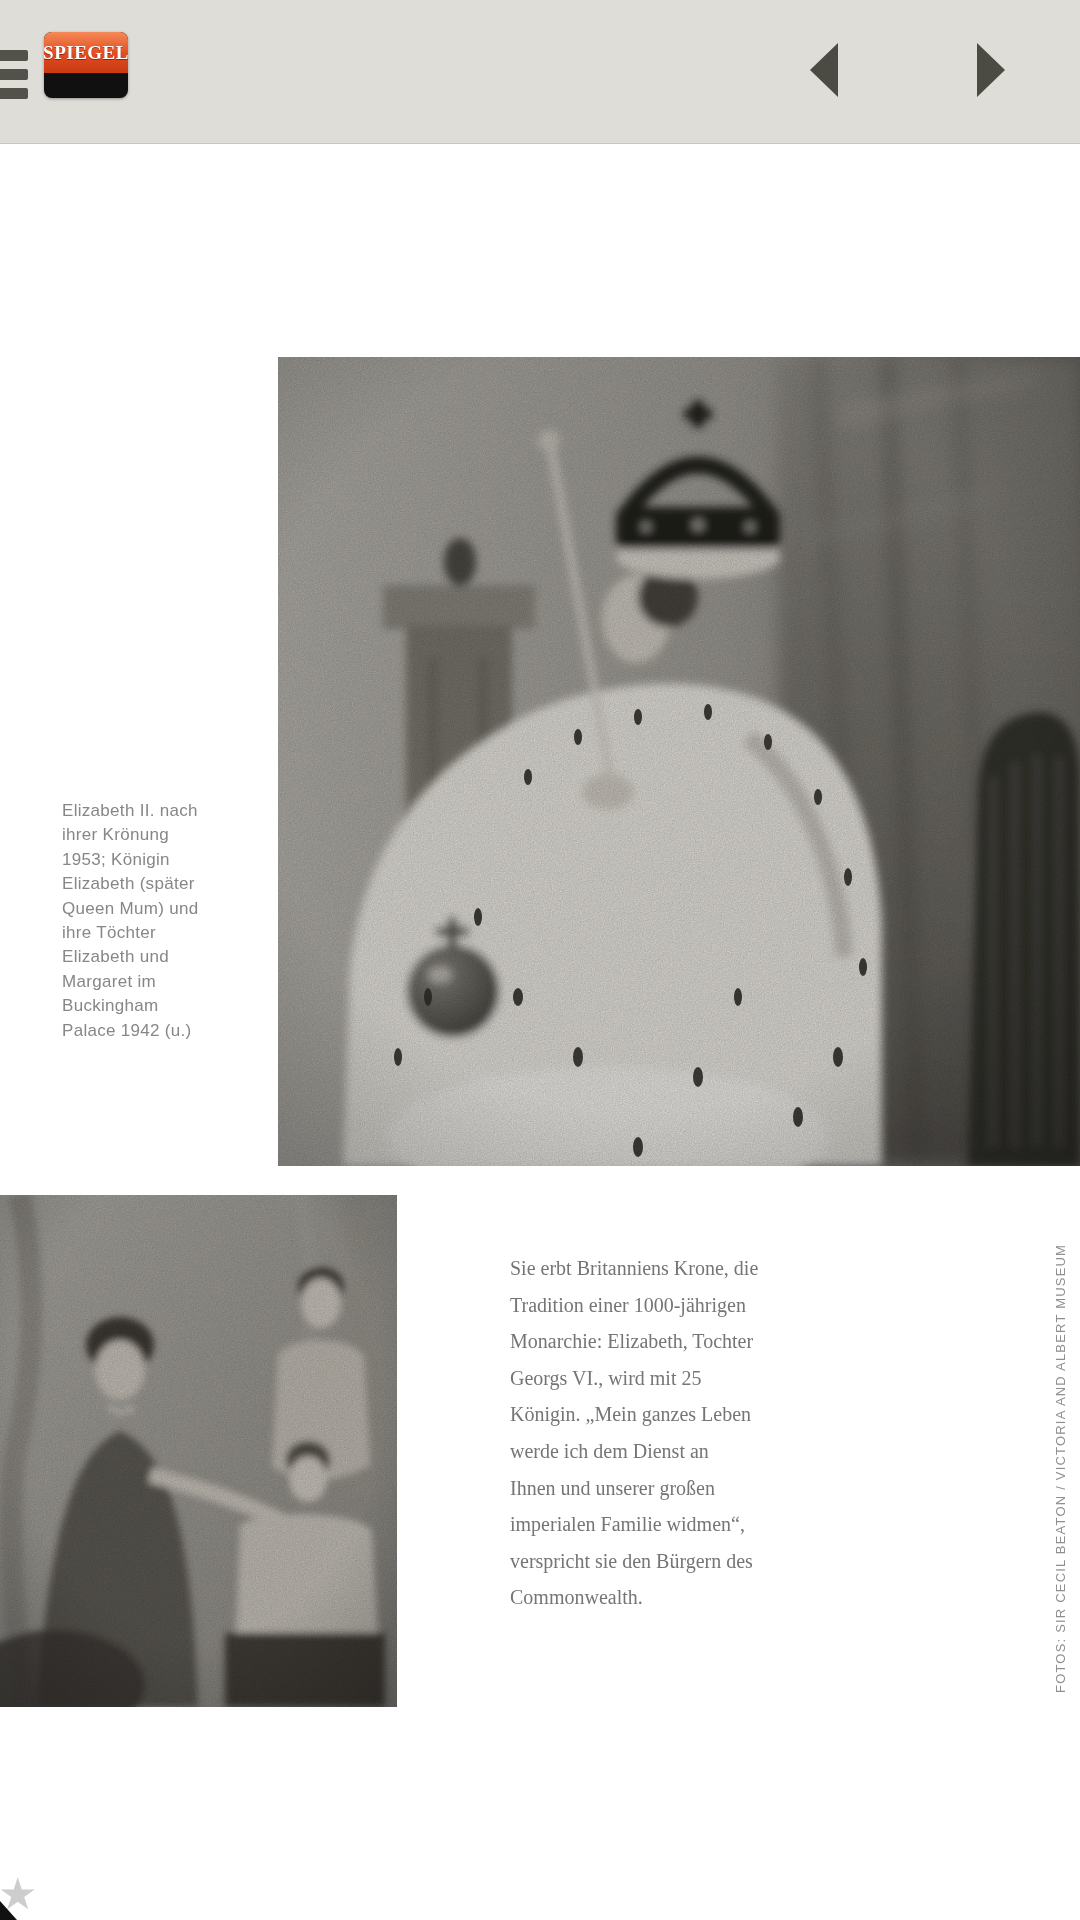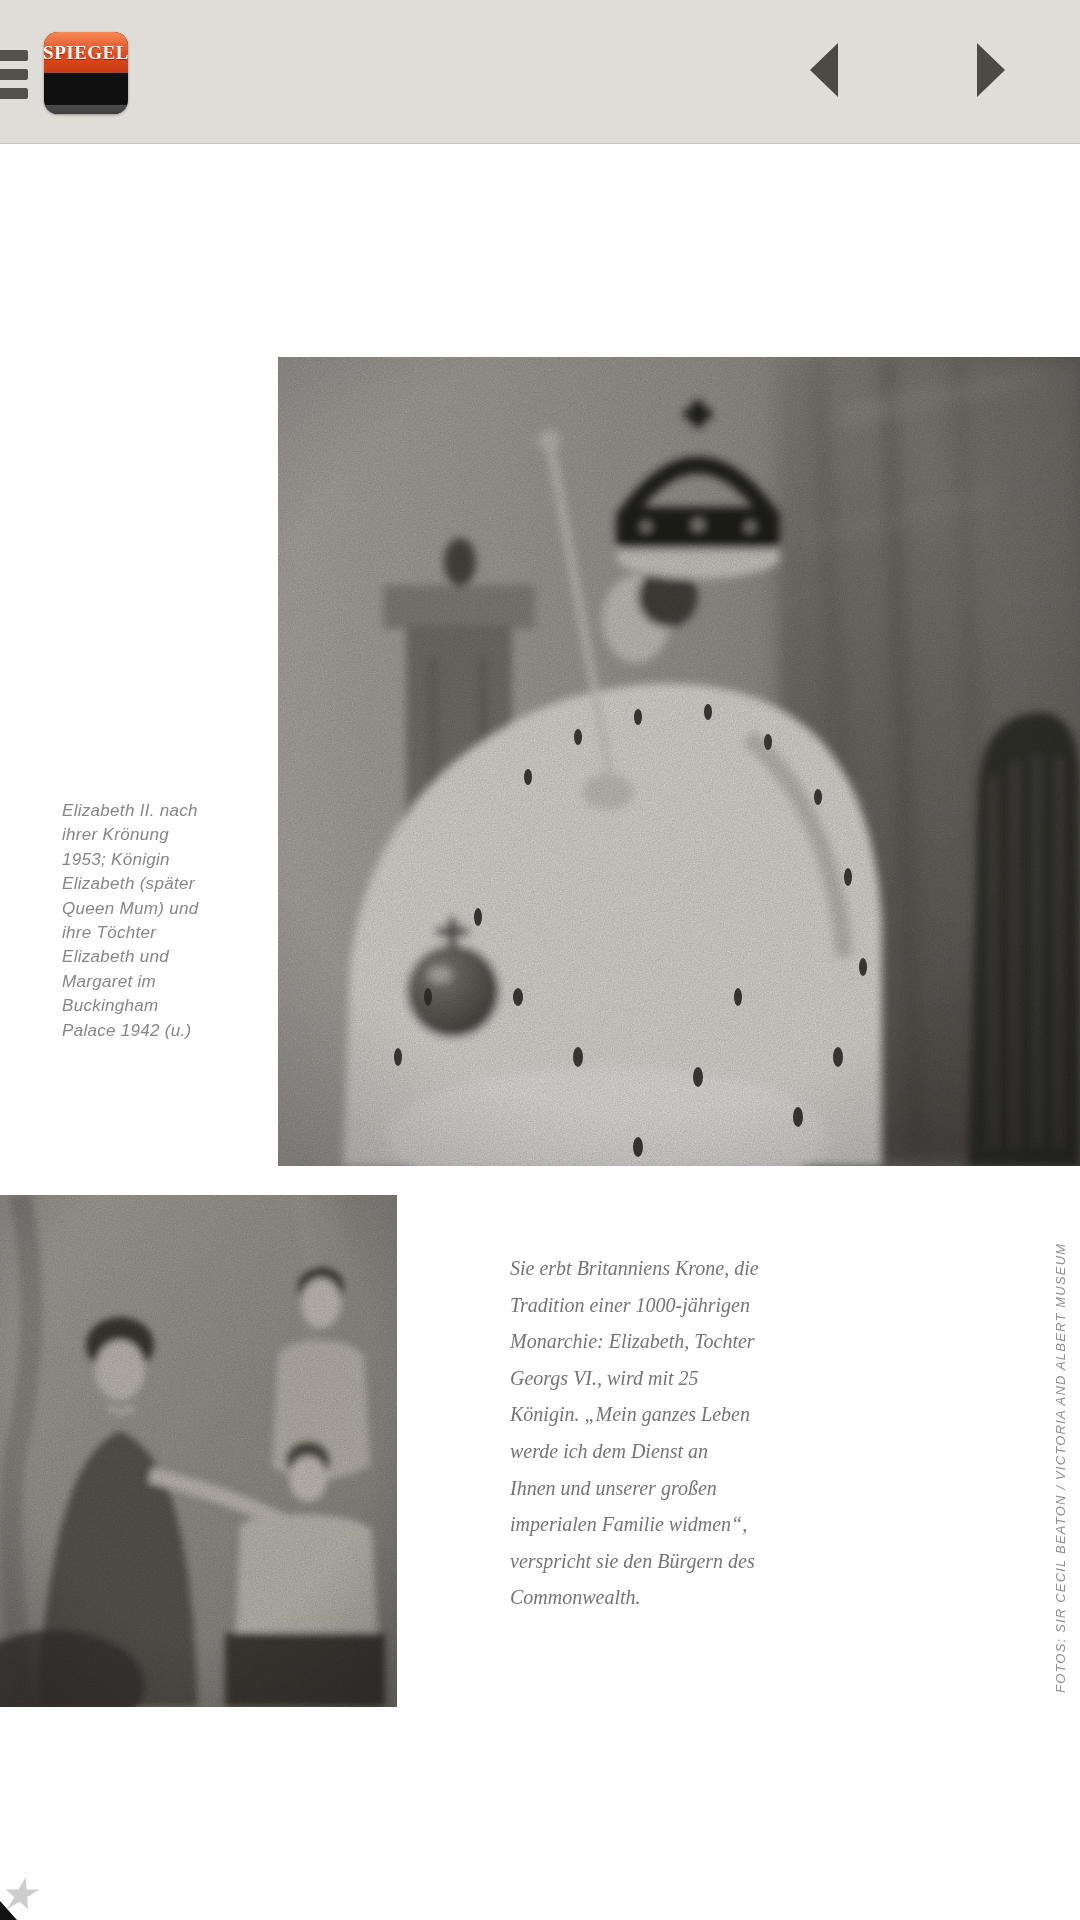--- a/index.html
+++ b/index.html
@@ -8,37 +8,37 @@
 
   
   .topbar{position:absolute;left:0;top:0;width:1080px;height:143px;background:#deddd7;
           border-bottom:1px solid #c8c6c0;}
   .topbar-shadow{position:absolute;left:0;top:144px;width:1080px;height:22px;
           background:linear-gradient(to bottom,rgba(110,108,102,.35),rgba(255,255,255,0));}
   .hamburger{position:absolute;left:0;top:44px;width:34px;height:60px;cursor:pointer;}
   .hamburger .bar{position:absolute;left:-6px;width:34px;height:11px;background:#53524a;border-radius:0 2px 2px 0;}
   .hamburger .b1{top:6px}.hamburger .b2{top:25px}.hamburger .b3{top:44px}
 
-  .logo{position:absolute;left:44px;top:32px;width:84px;height:82px;border-radius:14px;overflow:hidden;
+  .logo{position:absolute;left:44px;top:32px;width:84px;height:66px;border-radius:8px;overflow:hidden;
         box-shadow:0 1px 3px rgba(0,0,0,.35);cursor:pointer;background:#101010;}
   .logo-top{height:41px;background:linear-gradient(to bottom,#f58a57,#e04a1f 55%,#c93a12);
         display:flex;align-items:center;justify-content:center;}
   .logo-top span{font-family:"Liberation Serif",serif;font-weight:bold;font-size:19px;color:#fff;
         letter-spacing:.5px;text-shadow:0 1px 0 rgba(90,20,0,.6);}
   .logo-bottom{height:41px;background:linear-gradient(to bottom,#4d4d4d,#0c0c0c);
         display:flex;align-items:center;justify-content:center;margin-top:32px;}
   .logo-bottom span{display:inline-block;border:2px solid #fff;padding:1px 3px;background:#1b1b1b;
         font-size:11.5px;font-weight:bold;color:#fff;letter-spacing:.3px;}
 
   .nav-arrow{position:absolute;top:43px;width:28px;height:54px;background:#4b4a43;cursor:pointer;}
   .arrow-prev{left:810px;clip-path:polygon(100% 0,100% 100%,0 50%);}
   .arrow-next{left:977px;clip-path:polygon(0 0,0 100%,100% 50%);}
 
   
-  .page{position:absolute;left:0;top:144px;width:1080px;height:1776px;background:#ffffff;font-style:italic;}
+  .page{position:absolute;left:0;top:144px;width:1080px;height:1776px;background:#ffffff;}
 
   .photo-large{position:absolute;left:278px;top:213px;width:802px;height:809px;overflow:hidden;background:#9a978f;}
   .photo-small{position:absolute;left:0px;top:1051px;width:397px;height:512px;overflow:hidden;background:#a5a29a;}
   .photo-large svg,.photo-small svg{display:block}
 
   .caption{position:absolute;left:62px;top:655px;width:215px;
            font-size:17px;line-height:24.4px;letter-spacing:.3px;color:#878787;white-space:pre-line;}
 
   .bodytext{position:absolute;left:510px;top:1106px;width:440px;
            font-family:"Liberation Serif",serif;font-size:20px;line-height:36.6px;color:#757575;

